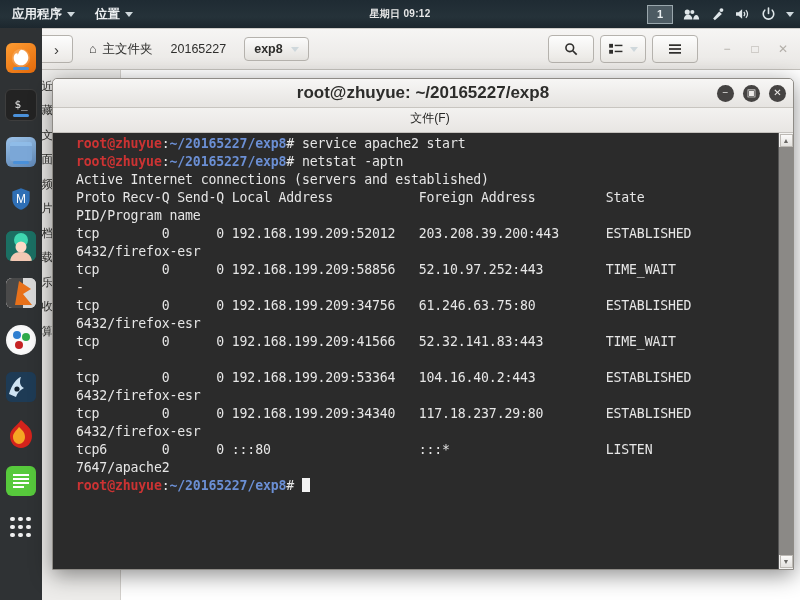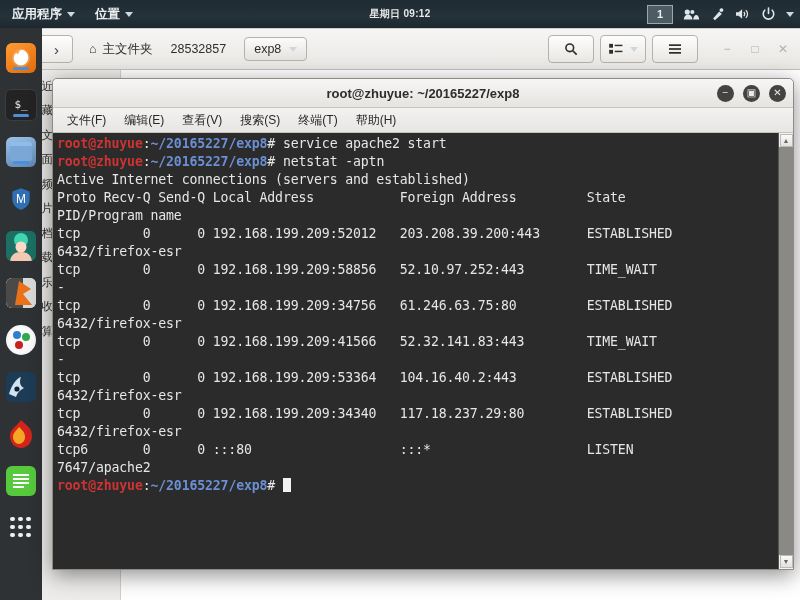--- a/index.html
+++ b/index.html
@@ -134,21 +134,21 @@
     align-items: center;
     gap: 6px;
     font-size: 12.5px;
     color: #2e2e2c;
   }
   .crumb.active {
     background: linear-gradient(to bottom, #fbfbfb, #e4e2de);
     border: 1px solid #b5b2ad;
     border-radius: 4px;
     padding: 4px 9px;
-    font-weight: normal;
+    font-weight: bold;
     gap: 8px;
     justify-content: space-between;
   }
   #nautilus-right {
     position: absolute;
     right: 6px;
     display: flex;
     align-items: center;
     gap: 6px;
   }
@@ -290,21 +290,21 @@
     height: 28px;
     background: linear-gradient(to bottom, #f7f6f5 0%, #e6e4e1 100%);
     border-bottom: 1px solid #c8c5c0;
     display: flex;
     align-items: center;
     justify-content: center;
     position: relative;
     border-radius: 4px 4px 0 0;
   }
   #term-title {
-    font-size: 13px;
+    font-size: 17px;
     font-weight: bold;
     color: #2d2d2b;
   }
   #term-winbtns {
     position: absolute;
     right: 7px;
     display: flex;
     gap: 9px;
     align-items: center;
   }
@@ -318,22 +318,23 @@
     justify-content: center;
     font-size: 10px;
     line-height: 1;
   }
   #term-menubar {
     height: 24px;
     background: linear-gradient(to bottom, #f3f2f0, #e8e6e3);
     border-bottom: 1px solid #c4c1bd;
     display: flex;
     align-items: center;
-    padding-left: 7px;
+    padding-left: 14px;
     gap: 4px;
+    flex-direction: column;
   }
   .menu-entry {
     font-size: 12px;
     color: #282826;
     padding: 2px 7px;
     white-space: nowrap;
   }
   #term-content-wrap {
     flex: 1;
     display: flex;
@@ -343,20 +344,21 @@
   #term-screen {
     flex: 1;
     padding: 2px 4px 0 4px;
     font-family: "DejaVu Sans Mono", "Liberation Mono", monospace;
     font-size: 13.2px;
     line-height: 18px;
     color: #e6e6e6;
     white-space: pre;
     overflow: hidden;
     letter-spacing: -0.15px;
+    margin-left: 19px;
   }
   .t-red { color: #cc3333; font-weight: bold; }
   .t-blue { color: #6b8fd4; font-weight: bold; }
   .t-white { color: #e6e6e6; }
   .cursor {
     display: inline-block;
     width: 8px;
     height: 14px;
     background: #f2f2f2;
     vertical-align: -2px;
@@ -401,21 +403,21 @@
         <div class="navbtn">‹</div>
         <div class="navbtn">›</div>
       </div>
 
       <div class="crumbs">
         <div class="crumb">
           <span>⌂</span>
           <span>主文件夹</span>
         </div>
         <div class="crumb">
-          <span>28532857</span>
+          <span>20165227</span>
         </div>
         <div class="crumb active">
           <span>exp8</span>
           <span class="caret"></span>
         </div>
       </div>
 
       <div id="nautilus-right">
         <div class="tool-btn">
           <svg width="14" height="14" viewBox="0 0 16 16">

